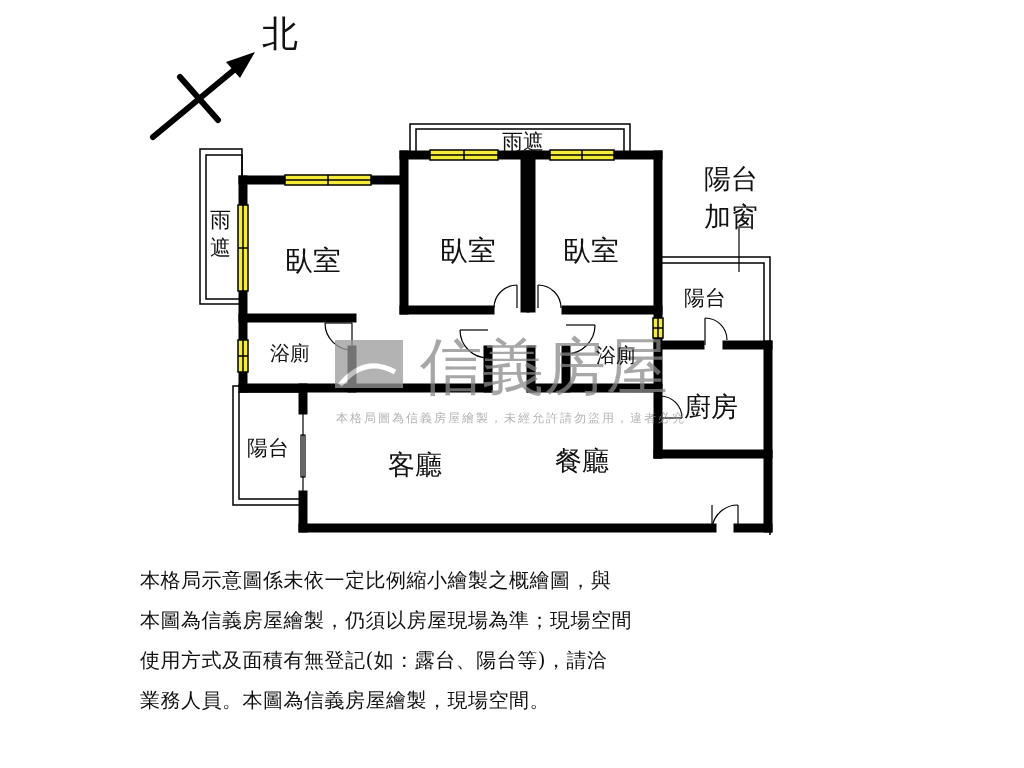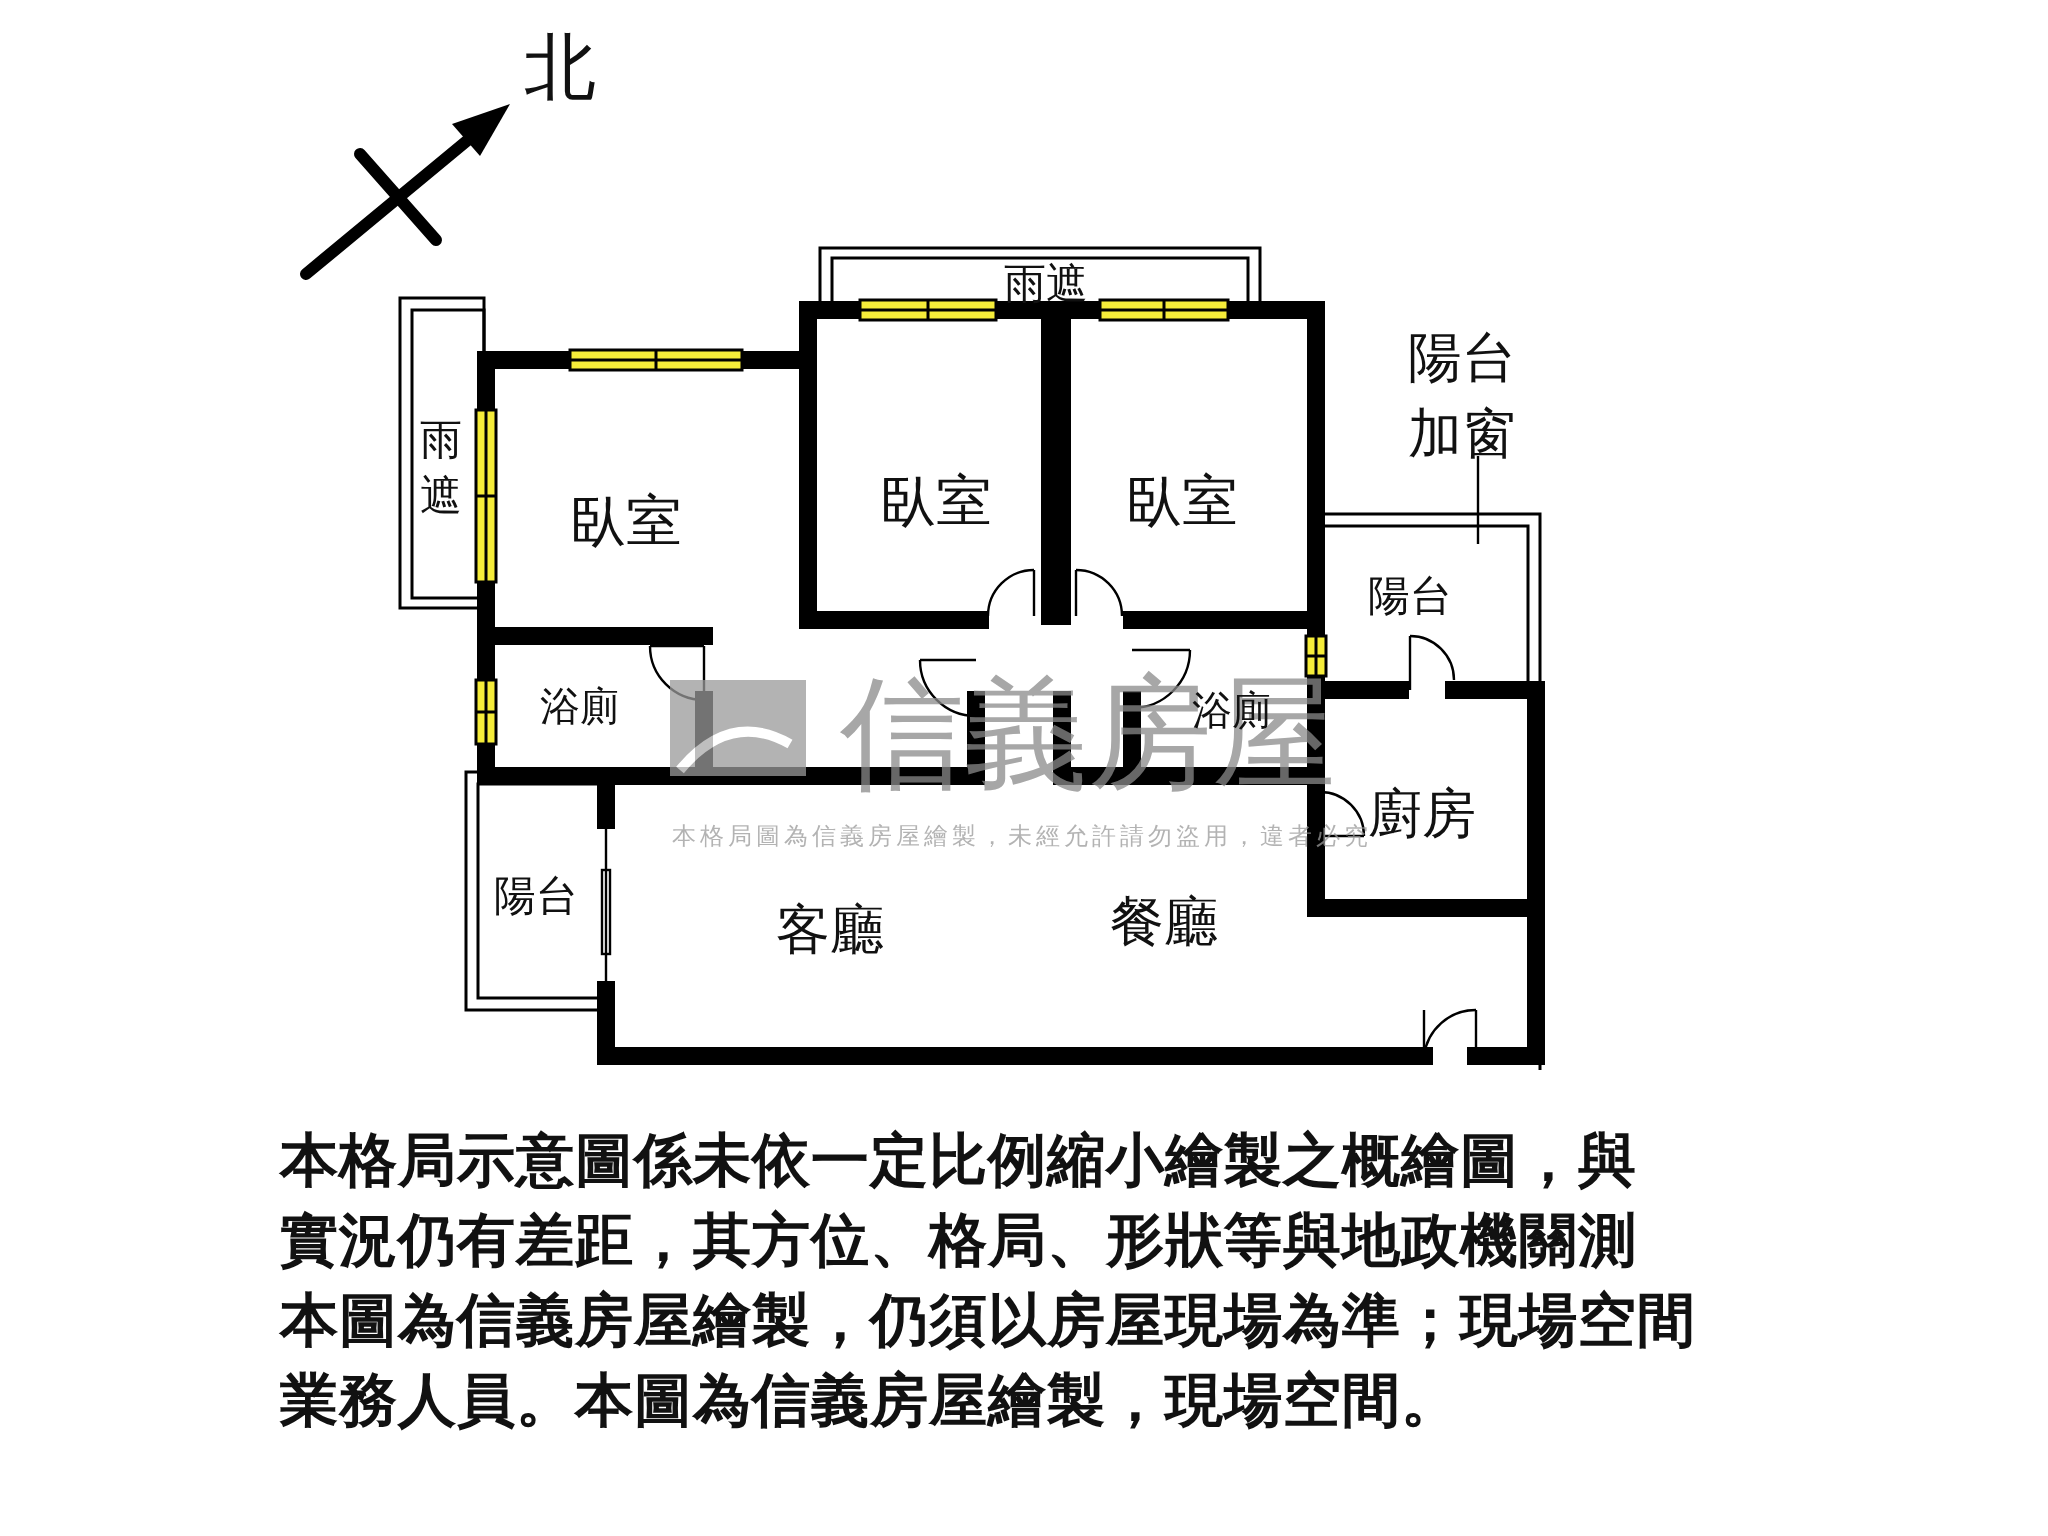--- a/index.html
+++ b/index.html
@@ -5,21 +5,21 @@
     html, body { margin: 0; padding: 0; background: #ffffff; }
     body { width: 1024px; height: 768px; position: relative; overflow: hidden;
            font-family: "DejaVu Serif", "Liberation Serif", serif; }
     #plan { position: absolute; left: 0; top: 0; width: 1024px; height: 768px; }
     .room-label { font-family: "DejaVu Serif", "Liberation Serif", serif; fill: #111; }
     .wm-text { font-family: "DejaVu Sans", "Liberation Sans", sans-serif; fill: #8a8a8a; }
     .wm-small { font-family: "DejaVu Sans", "Liberation Sans", sans-serif; fill: #9a9a9a; letter-spacing: 2px; }
     .disclaimer {
       position: absolute; left: 140px; top: 560px; width: 750px;
       font-family: "DejaVu Serif", "Liberation Serif", serif;
-      font-size: 29px; line-height: 40px; color: #111; letter-spacing: 0.5px; font-weight: bold;
+      font-size: 20px; line-height: 40px; color: #111; letter-spacing: 0.5px;
     }
     .disclaimer div { white-space: nowrap; }
   </style>
 </head>
 <body>
 
 <svg id="plan" viewBox="0 0 1024 768" xmlns="http://www.w3.org/2000/svg">
 
   <g>
     <line x1="153" y1="137" x2="240" y2="65" stroke="#000" stroke-width="6" stroke-linecap="round"></line>
@@ -192,16 +192,16 @@
     <text x="210" y="227" font-size="21" class="room-label">雨</text>
     <text x="210" y="255" font-size="21" class="room-label">遮</text>
     <text x="502" y="149" font-size="21" class="room-label">雨遮</text>
     <text x="704" y="188" font-size="27" class="room-label">陽台</text>
     <text x="704" y="226" font-size="27" class="room-label">加窗</text>
   </g>
 </svg>
 
 <div class="disclaimer">
   <div>本格局示意圖係未依一定比例縮小繪製之概繪圖，與</div>
-  <div>實況仍有差距，其方位、格局、形狀等與地政機關測</div>
   <div>本圖為信義房屋繪製，仍須以房屋現場為準；現場空間</div>
+  <div>使用方式及面積有無登記(如：露台、陽台等)，請洽</div>
   <div>業務人員。本圖為信義房屋繪製，現場空間。</div>
 </div>
 
 </body></html>

